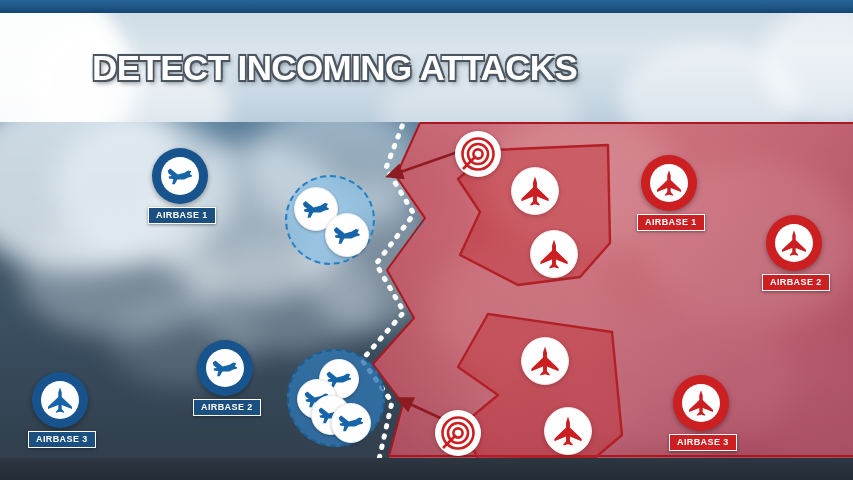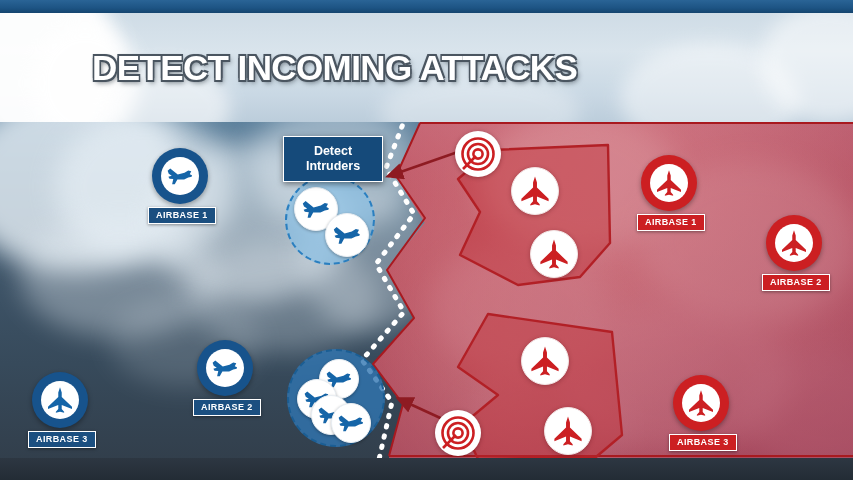--- a/index.html
+++ b/index.html
@@ -373,23 +373,19 @@
       <div class="disc">
         <div class="inner">
           <svg width="30" height="30" viewBox="0 0 40 40">
             <path d="M20 3 L22.3 10 L22.3 16 L36 29 L36 32 L22.3 26.5 L22.3 32 L25.5 35.5 L25.5 37 L20 35.5 L14.5 37 L14.5 35.5 L17.7 32 L17.7 26.5 L4 32 L4 29 L17.7 16 L17.7 10 Z" fill="#1565a8"></path>
           </svg>
         </div>
       </div>
       <span class="tag">AIRBASE 3</span>
     </div>
 
-    <div class="callout" style="left:283px; top:14px; width:100px;">
-      <div>Detect</div>
-      <div>Intruders</div>
-    </div>
 
 
   </div>
 
   <div class="map-bottom-strip"></div>
 
 </div>
 
 </body></html>

